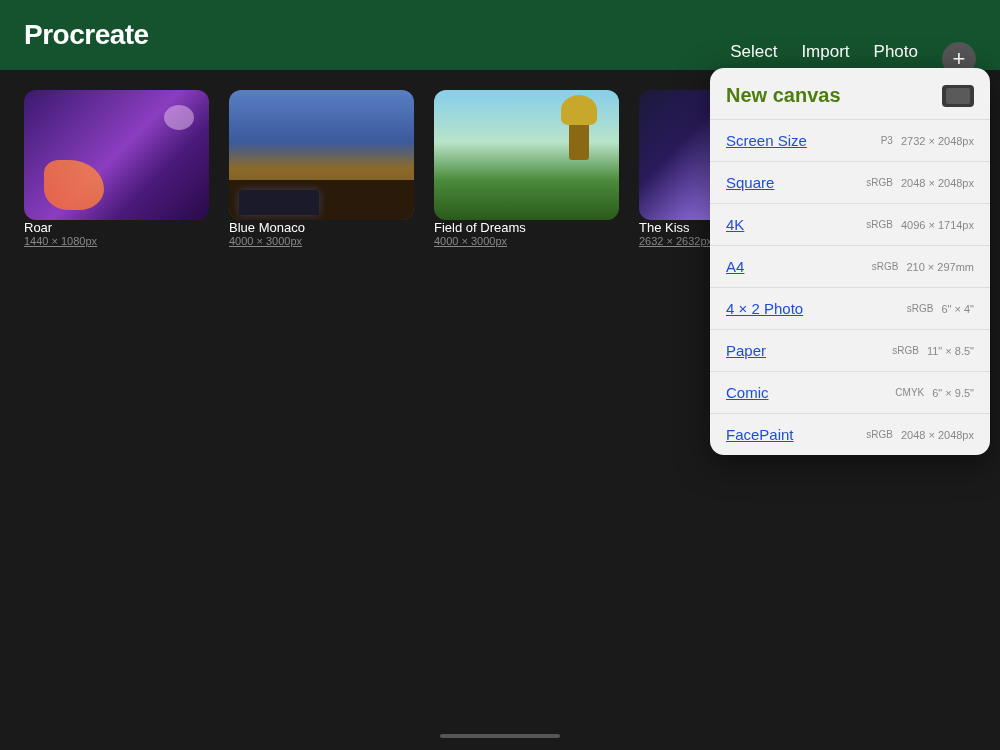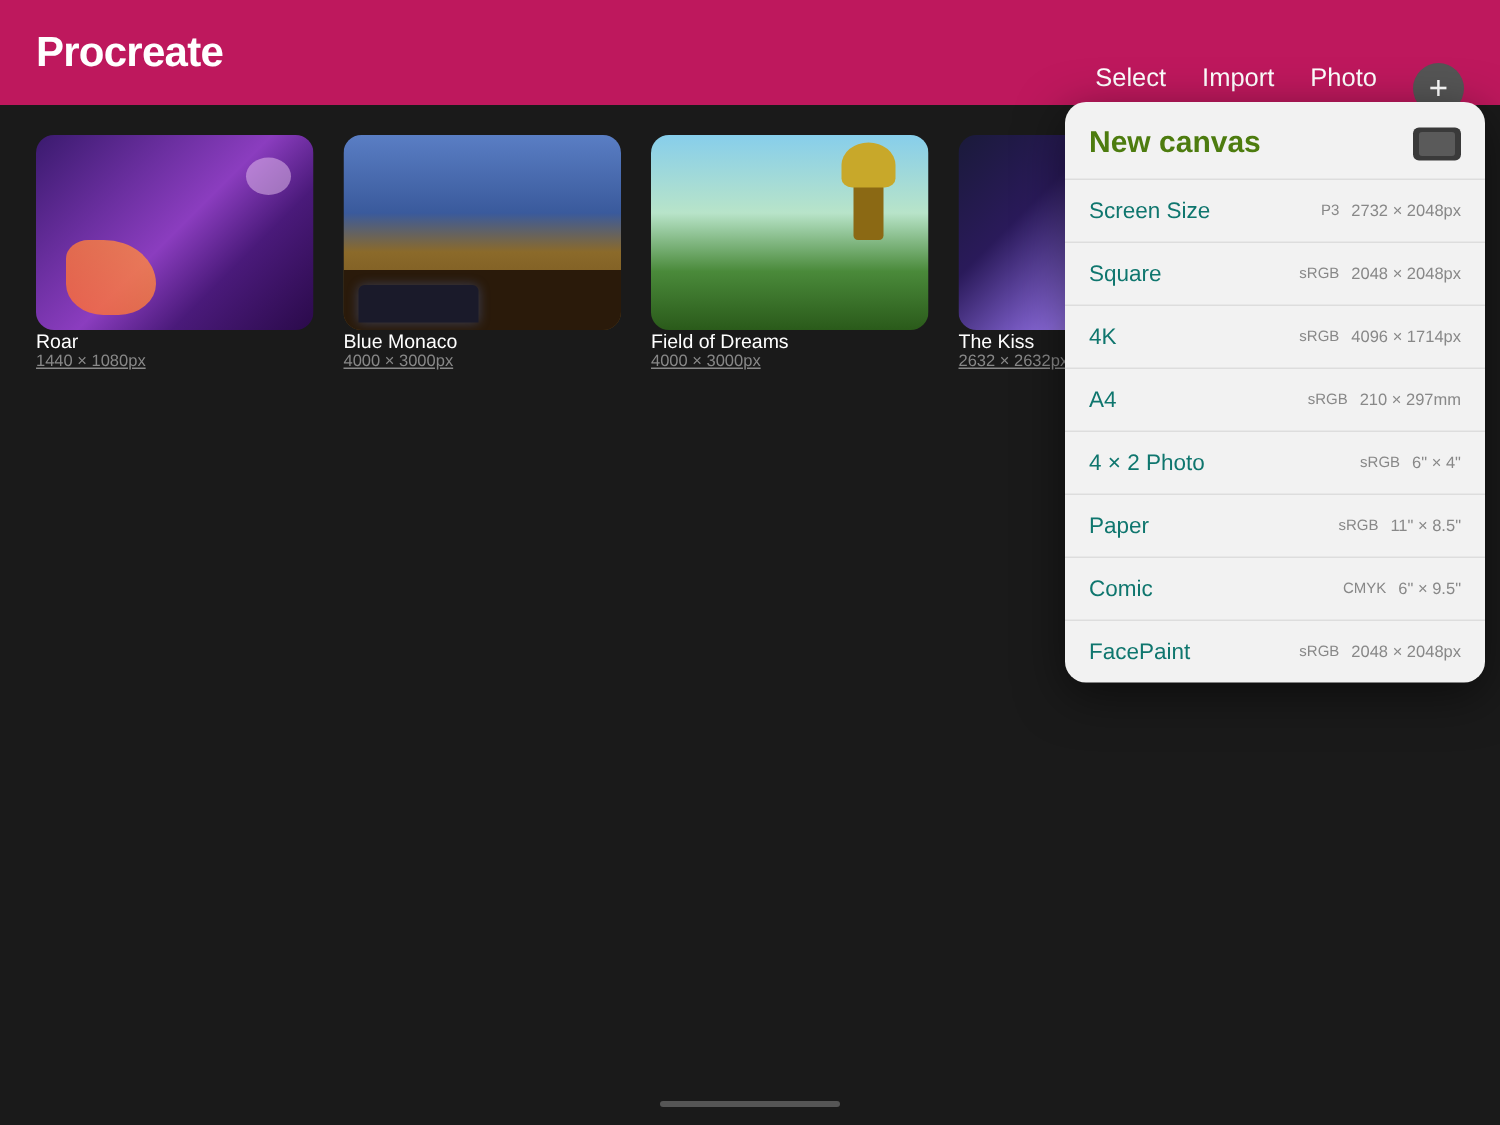--- a/index.html
+++ b/index.html
@@ -13,21 +13,21 @@
       position: relative;
     }
 
     
     .header {
       display: flex;
       align-items: center;
       justify-content: space-between;
       padding: 14px 24px;
       height: 70px;
-      background: #be185d;
+      background: #14532d;
     }
 
     .app-title {
       color: #ffffff;
       font-size: 28px;
       font-weight: 700;
       letter-spacing: -0.5px;
     }
 
     .header-actions {
@@ -261,22 +261,23 @@
       display: flex;
       align-items: center;
       padding: 12px 16px;
       cursor: pointer;
       border-top: 1px solid #ddd;
     }
 
     .canvas-name {
       flex: 1;
       font-size: 15px;
-      color: #0f766e;
+      color: #1d4ed8;
       font-weight: 400;
+      text-decoration: underline;
     }
 
     .canvas-color-profile {
       font-size: 10px;
       color: #888;
       margin-right: 8px;
     }
 
     .canvas-size {
       font-size: 11px;

